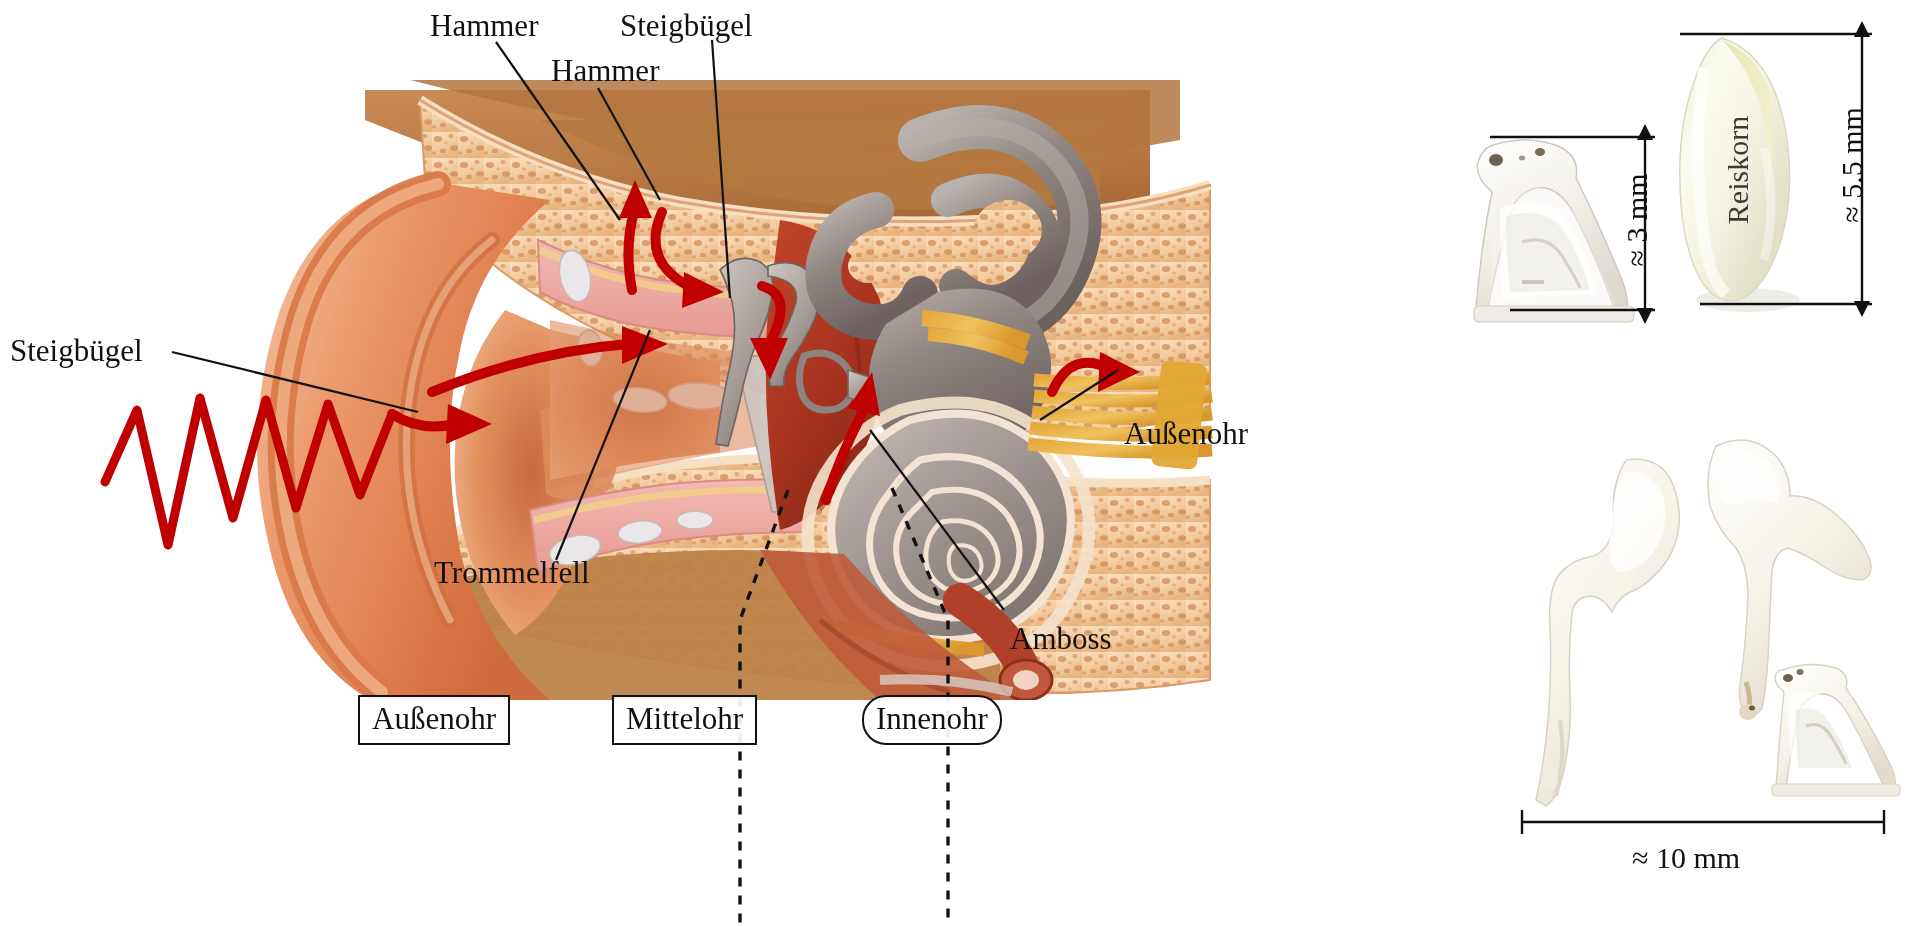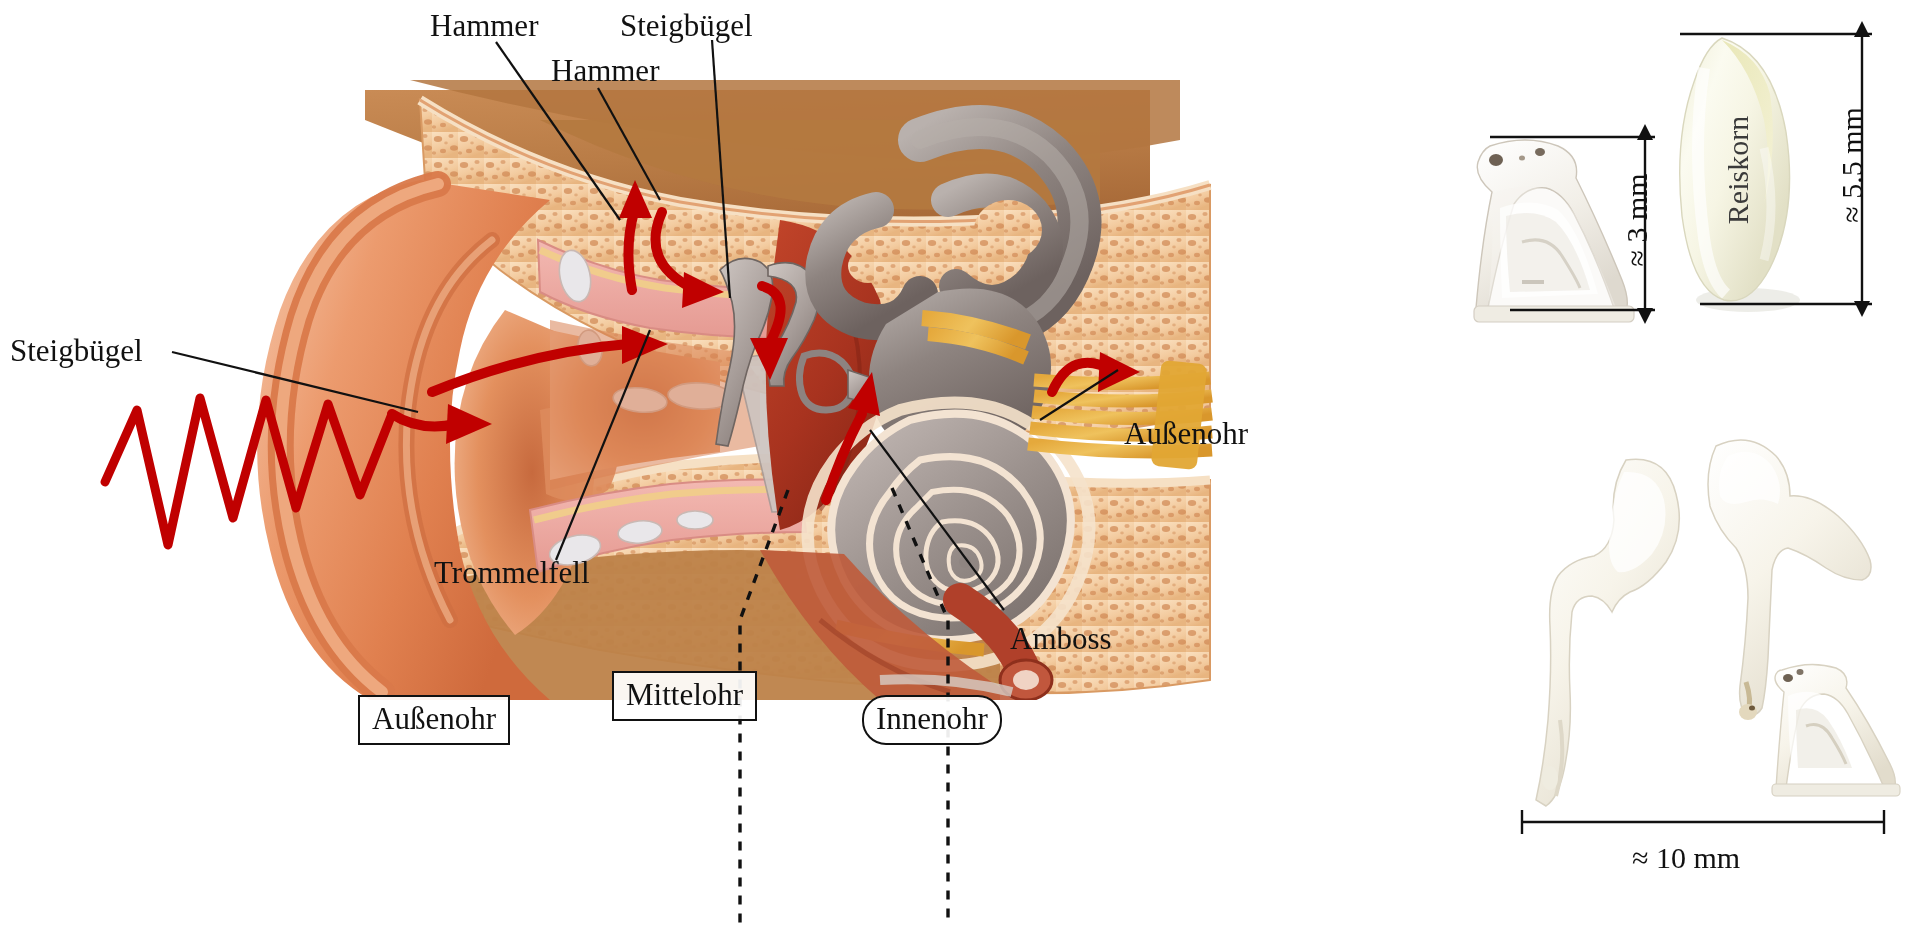--- a/index.html
+++ b/index.html
@@ -370,21 +370,21 @@
   <div class="lbl" style="left:10px;top:335px;">Steigbügel</div>
 
   <div class="lbl" style="left:434px;top:557px;">Trommelfell</div>
 
   <div class="lbl" style="left:1124px;top:418px;">Außenohr</div>
 
   <div class="lbl" style="left:1010px;top:623px;">Amboss</div>
 
   <div class="boxlbl" style="left:358px;top:695px;">Außenohr</div>
 
-  <div class="boxlbl" style="left:612px;top:671px;">Mittelohr</div>
+  <div class="boxlbl" style="left:612px;top:695px;">Mittelohr</div>
 
   <div class="boxlbl" style="left:862px;top:695px;border-radius:24px;">Innenohr</div>
 
   <div class="dimlbl rot" style="left:1572px;top:205px;width:130px;text-align:center;">≈ 3 mm</div>
 
   <div class="dimlbl rot" style="left:1668px;top:155px;width:140px;text-align:center;color:#3a3a3a;">Reiskorn</div>
 
   <div class="dimlbl rot" style="left:1762px;top:150px;width:180px;text-align:center;">≈ 5.5 mm</div>
 
   <div class="dimlbl" style="left:1632px;top:843px;font-family:Liberation Serif, serif;">≈ 10 mm</div>

